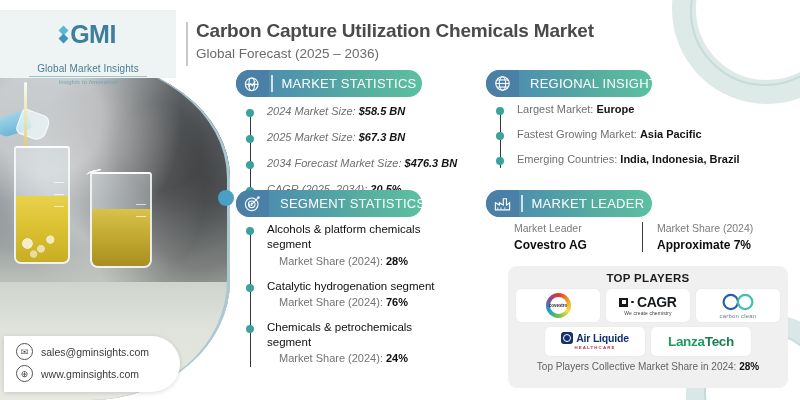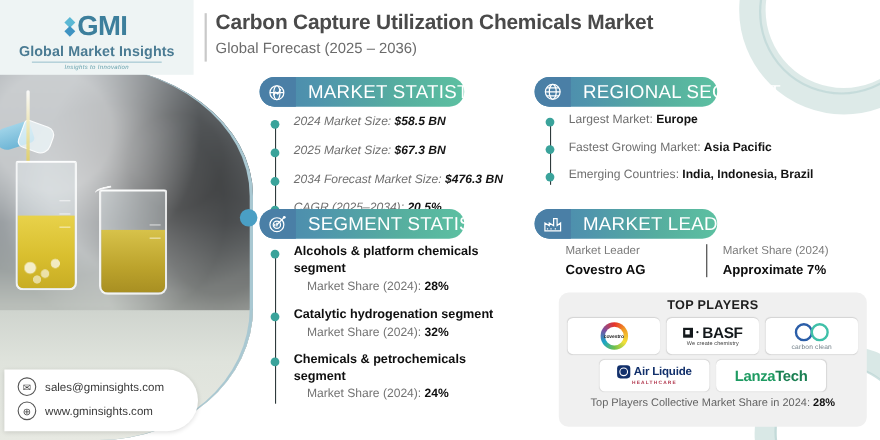--- a/index.html
+++ b/index.html
@@ -37,21 +37,21 @@
   }
   .arc-br2 {
     position: absolute; right: -24px; bottom: -52px;
     width: 120px; height: 120px; border-radius: 50%;
     border: 2px solid #b9d4d3;
     opacity: .7;
   }
 
   
   .header {
-    position: absolute; left: 0; top: 0; width: 800px; height: 68px;
+    position: absolute; left: 0; top: 10px; width: 800px; height: 68px;
     z-index: 4;
   }
   .logo-plate {
     position: absolute; left: 0; top: 0;
     width: 176px; height: 68px;
     background: #eef4f4;
     border-bottom-right-radius: 0;
   }
   .logo-wrap {
     position: absolute; left: 8px; top: 12px;
@@ -60,22 +60,22 @@
   .logo-main { display: flex; align-items: center; justify-content: center; gap: 2px; }
   .gmi-diamonds { display: flex; flex-direction: column; gap: 1px; margin-right: 1px; }
   .dmd { width: 7px; height: 7px; background: #5bb8d4; transform: rotate(45deg); }
   .dmd.d2 { background: #3f93c2; }
   .gmi-text {
     font-size: 25px; font-weight: bold; letter-spacing: -.5px;
     color: #3d7f9c; line-height: 1;
     font-family: "Liberation Sans", sans-serif;
   }
   .gmi-sub {
-    font-size: 13px; font-weight: bold; color: #4a7b93;
-    letter-spacing: .1px; margin-top: 2px;
+    font-size: 10px; font-weight: normal; color: #4a7b93;
+    letter-spacing: .1px; margin-top: 16px;
   }
   .gmi-tag {
     font-size: 5.5px; color: #6aa3ae; letter-spacing: .3px;
     margin-top: 2px; font-style: italic;
   }
   .gmi-rule { width: 118px; height: 1px; background: #9ec4cf; margin: 2px auto 0; }
 
   .title-divider {
     position: absolute; left: 186px; top: 12px;
     width: 2px; height: 44px; background: #c9c9c9;
@@ -214,21 +214,21 @@
   }
   .pill-ico {
     width: 33px; height: 27px; border-radius: 14px 0 0 14px;
     background: #4a7fa6;
     display: flex; align-items: center; justify-content: center;
     flex: 0 0 33px;
   }
   .pill-ico svg { display: block; }
   .pill-sep { width: 1.5px; height: 17px; background: rgba(255,255,255,.75); margin: 0 9px 0 2px; }
   .pill-label {
-    color: #ffffff; font-size: 17px; letter-spacing: .25px;
+    color: #ffffff; font-size: 13px; letter-spacing: .25px;
     white-space: nowrap;
   }
 
   #pill-market    { left: 236px; top: 70px;  width: 186px; }
   #pill-segment   { left: 236px; top: 190px; width: 186px; }
   #pill-regional  { left: 486px; top: 70px;  width: 166px; }
   #pill-leader    { left: 486px; top: 190px; width: 166px; }
 
   
   .blist { position: absolute; z-index: 5; }
@@ -237,21 +237,21 @@
     width: 1.5px; background: #2f3a3c;
   }
   .bitem { position: relative; padding-left: 21px; }
   .bdot {
     position: absolute; left: 0; top: 5px;
     width: 8px; height: 8px; border-radius: 50%;
     background: #3aa39b;
   }
   .btxt { font-size: 11px; color: #6f6f6f; line-height: 1.45; }
   .btxt b { color: #141414; font-weight: bold; }
-  .seg-head { font-size: 11.5px; color: #0f0f0f; font-weight: bold; line-height: 1.33; }
+  .seg-head { font-size: 11.5px; color: #0f0f0f; font-weight: normal; line-height: 1.33; }
   .seg-sub  { font-size: 11px; color: #737373; line-height: 1.45; margin-top: 1px; margin-left: 12px; }
   .seg-sub b { color: #0f0f0f; font-weight: bold; }
 
   #list-market   { left: 246px; top: 104px; width: 214px; font-style: italic; }
   #list-market .bitem { margin-bottom: 10px; }
   #list-regional { left: 496px; top: 102px; width: 290px; }
   #list-regional .bitem { margin-bottom: 9px; }
   #list-segment  { left: 246px; top: 222px; width: 212px; }
   #list-segment .bitem { margin-bottom: 9px; }
 
@@ -450,41 +450,41 @@
   <div class="blist" id="list-segment">
     <div class="track"></div>
     <div class="bitem">
       <span class="bdot"></span>
       <div class="seg-head">Alcohols &amp; platform chemicals segment</div>
       <div class="seg-sub"><span>Market Share (2024): </span><b>28%</b></div>
     </div>
     <div class="bitem">
       <span class="bdot"></span>
       <div class="seg-head">Catalytic hydrogenation segment</div>
-      <div class="seg-sub"><span>Market Share (2024): </span><b>32%</b></div>
+      <div class="seg-sub"><span>Market Share (2024): </span><b>76%</b></div>
     </div>
     <div class="bitem">
       <span class="bdot"></span>
       <div class="seg-head">Chemicals &amp; petrochemicals segment</div>
       <div class="seg-sub"><span>Market Share (2024): </span><b>24%</b></div>
     </div>
   </div>
 
   <div class="pill" id="pill-regional">
     <span class="pill-ico">
       <svg width="19" height="19" viewBox="0 0 24 24" fill="none" stroke="#ffffff" stroke-width="1.4">
         <circle cx="12" cy="12" r="8.5"></circle>
           <ellipse cx="12" cy="12" rx="4" ry="8.5"></ellipse>
         <line x1="3.5" y1="12" x2="20.5" y2="12"></line>
         <line x1="5" y1="7.5" x2="19" y2="7.5"></line>
           <line x1="5" y1="16.5" x2="19" y2="16.5"></line>
       </svg>
     </span>
     <span class="pill-sep"></span>
-    <span class="pill-label">REGIONAL SEGMENT</span>
+    <span class="pill-label">REGIONAL INSIGHTS</span>
   </div>
 
   <div class="blist" id="list-regional">
     <div class="track"></div>
     <div class="bitem">
       <span class="bdot"></span>
       <div class="btxt"><span>Largest Market: </span><b>Europe</b></div>
     </div>
     <div class="bitem">
       <span class="bdot"></span>
@@ -528,21 +528,21 @@
         <div style="position:relative;display:flex;align-items:center;justify-content:center;">
           <div class="covestro-ring"></div>
           <span class="covestro-word">covestro</span>
         </div>
       </div>
       <div class="logo-card r1">
         <div class="basf-wrap">
           <div class="basf-top">
             <span class="basf-sq"></span>
             <span class="basf-dot"></span>
-            <span class="basf-name">BASF</span>
+            <span class="basf-name">CAGR</span>
           </div>
           <div class="basf-tag">We create chemistry</div>
         </div>
       </div>
       <div class="logo-card r1">
         <div class="cclean">
           <div class="cclean-mark">
             <svg width="40" height="18" viewBox="0 0 44 20" fill="none" stroke-width="2.4">
               <circle cx="14" cy="10" r="8" stroke="#2b5ea8"></circle>
               <circle cx="30" cy="10" r="8" stroke="#3fc0a8"></circle>

